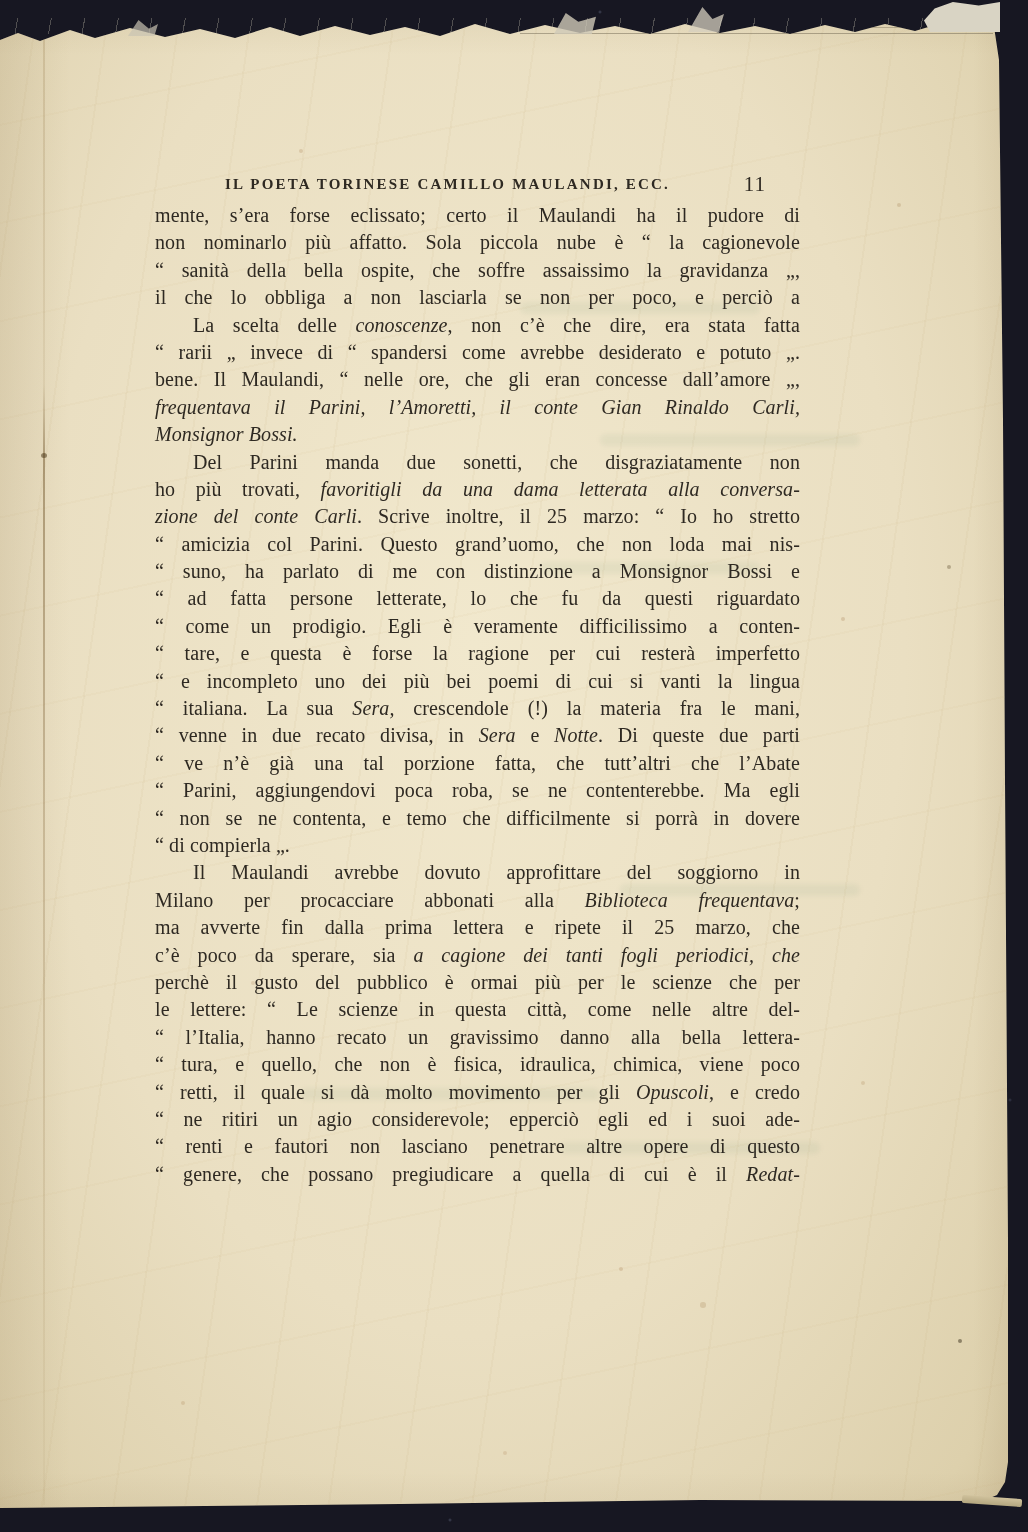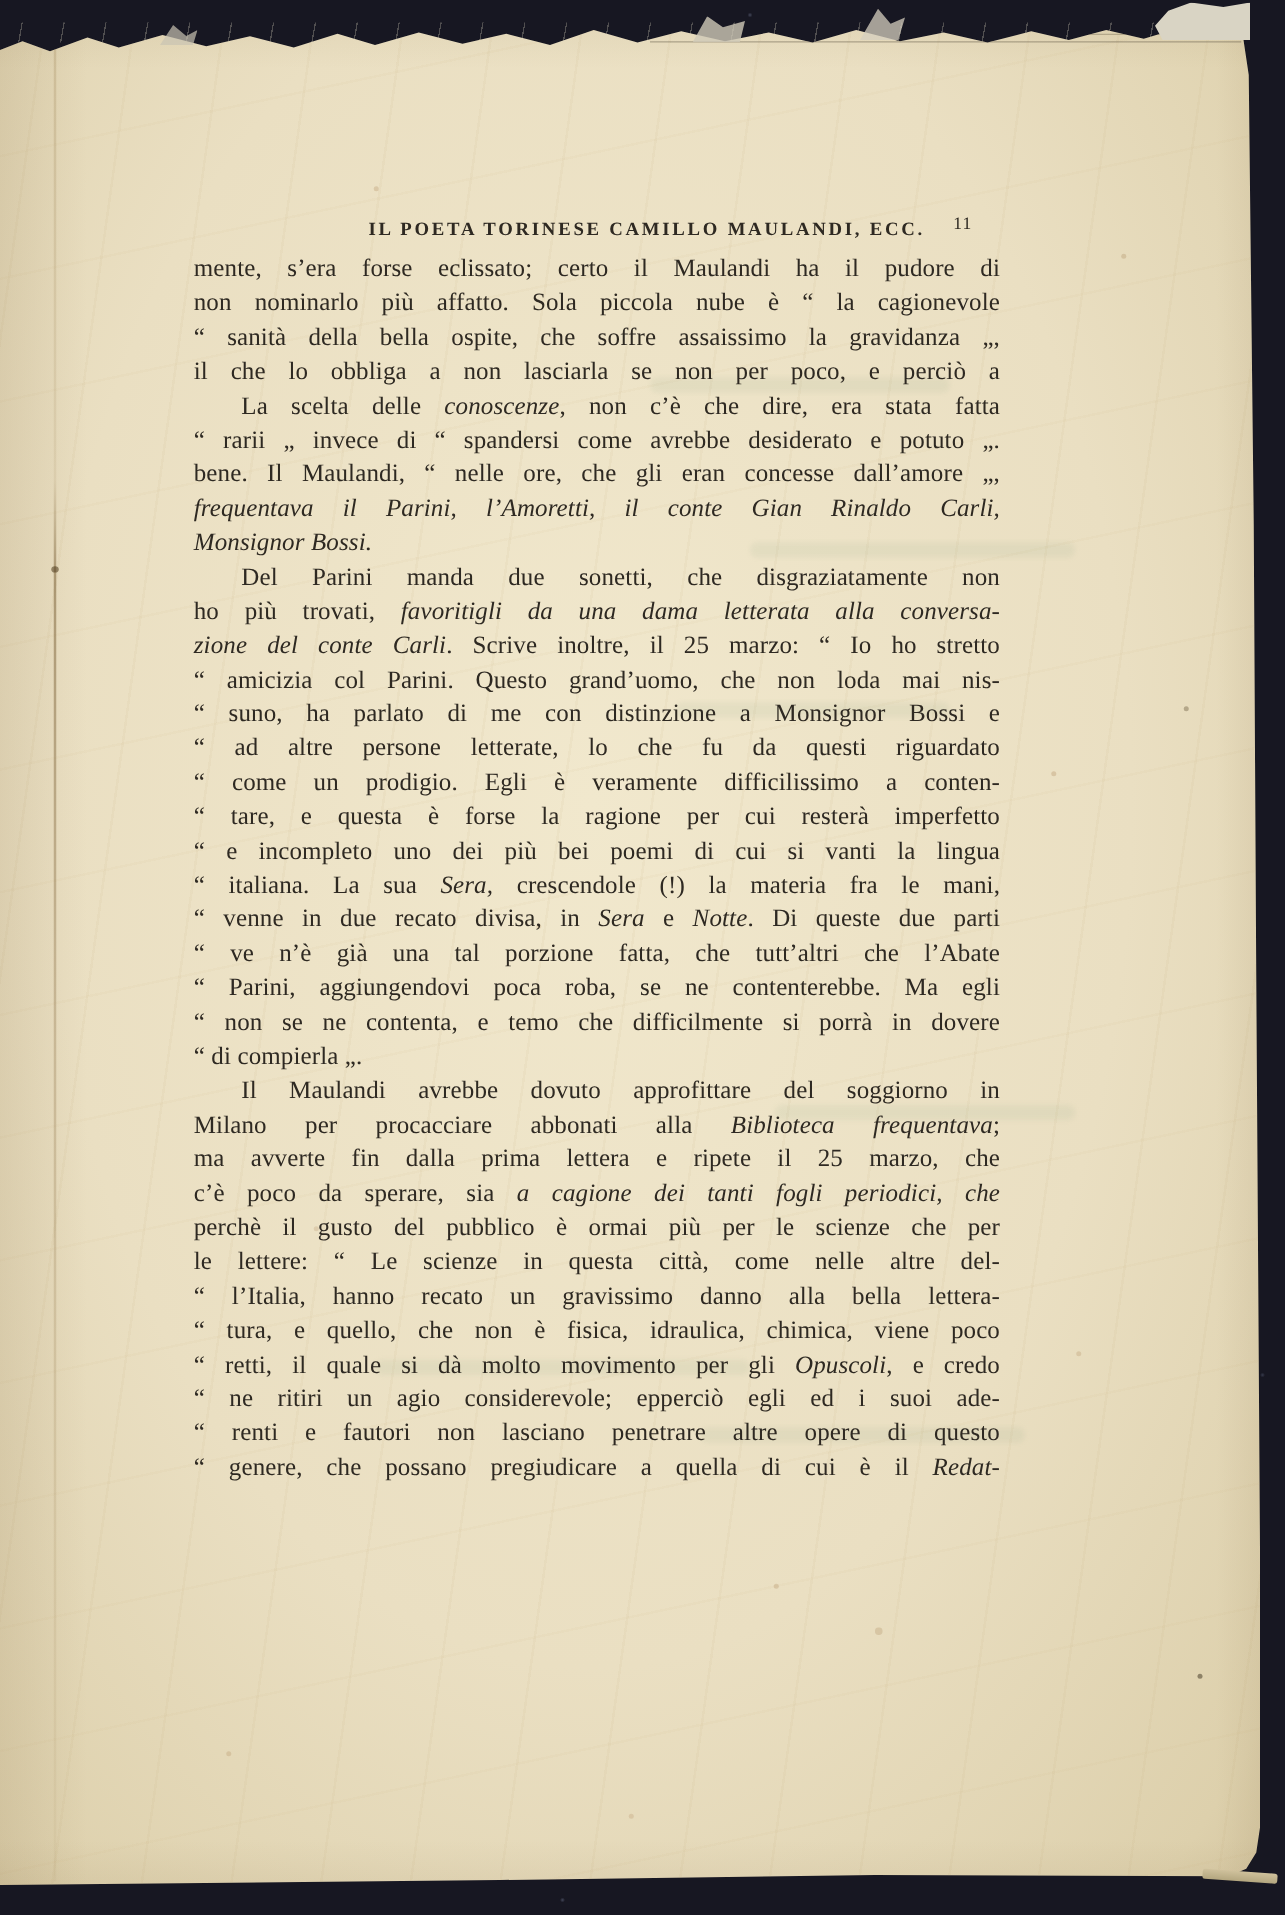--- a/index.html
+++ b/index.html
@@ -84,26 +84,26 @@
       clip-path:polygon(0 100%,35% 0,70% 55%,100% 25%,88% 100%);}
   .fiber-strip{position:absolute;left:0;top:18px;width:995px;height:16px;opacity:.35;pointer-events:none;
       background:repeating-linear-gradient(100deg, transparent 0 17px, rgba(205,200,180,.9) 17px 18px, transparent 18px 33px);}
   .stack-edge{position:absolute;left:962px;top:1497px;width:60px;height:8px;
       background:linear-gradient(to bottom,#cfc19c,#b3a67f);transform:rotate(4deg);
       border-radius:2px;pointer-events:none;}
   
   .content{position:absolute;left:155px;top:0;width:645px;color:#2e2922;}
   .header-row{position:absolute;left:0;top:172px;width:100%;height:26px;}
   .title{
-    display:block;text-align:right;
+    display:block;text-align:center;
     font-size:15px;font-weight:700;letter-spacing:2.2px;
     padding-right:60px; 
     white-space:nowrap;margin-top:4px;
   }
-  .pagenum{position:absolute;right:22px;top:0;font-size:14px;letter-spacing:1px;}
+  .pagenum{position:absolute;right:34px;top:0;font-size:21px;letter-spacing:1px;}
   .body{position:absolute;left:0;top:202px;width:645px;}
   .line{
     height:27.4px;line-height:27.4px;font-size:20px;
     text-align:justify;text-align-last:justify;text-justify:inter-word;
     white-space:normal;letter-spacing:.1px;
   }
   .line.indent{padding-left:38px;}
   .line.short{text-align-last:left;}
   .line i{font-style:italic;}
 </style>
@@ -137,21 +137,21 @@
           <div class="line indent"><span>La scelta delle </span><i>conoscenze</i><span>, non c’è che dire, era stata fatta</span></div>
           <div class="line"><span>“ rarii „ invece di “ spandersi come avrebbe desiderato e potuto „.</span></div>
           <div class="line"><span>bene. Il Maulandi, “ nelle ore, che gli eran concesse dall’amore „,</span></div>
           <div class="line"><i>frequentava il Parini, l’Amoretti, il conte Gian Rinaldo Carli,</i></div>
           <div class="line short"><i>Monsignor Bossi.</i></div>
           <div class="line indent"><span>Del Parini manda due sonetti, che disgraziatamente non</span></div>
           <div class="line"><span>ho più trovati, </span><i>favoritigli da una dama letterata alla conversa-</i></div>
           <div class="line"><i>zione del conte Carli</i><span>. Scrive inoltre, il 25 marzo: “ Io ho stretto</span></div>
           <div class="line"><span>“ amicizia col Parini. Questo grand’uomo, che non loda mai nis-</span></div>
           <div class="line"><span>“ suno, ha parlato di me con distinzione a Monsignor Bossi e</span></div>
-          <div class="line"><span>“ ad altre persone letterate, lo che fu da questi riguardato</span></div>
+          <div class="line"><span>“ ad fatta persone letterate, lo che fu da questi riguardato</span></div>
           <div class="line"><span>“ come un prodigio. Egli è veramente difficilissimo a conten-</span></div>
           <div class="line"><span>“ tare, e questa è forse la ragione per cui resterà imperfetto</span></div>
           <div class="line"><span>“ e incompleto uno dei più bei poemi di cui si vanti la lingua</span></div>
           <div class="line"><span>“ italiana. La sua </span><i>Sera,</i><span> crescendole (!) la materia fra le mani,</span></div>
           <div class="line"><span>“ venne in due recato divisa, in </span><i>Sera</i><span> e </span><i>Notte</i><span>. Di queste due parti</span></div>
           <div class="line"><span>“ ve n’è già una tal porzione fatta, che tutt’altri che l’Abate</span></div>
           <div class="line"><span>“ Parini, aggiungendovi poca roba, se ne contenterebbe. Ma egli</span></div>
           <div class="line"><span>“ non se ne contenta, e temo che difficilmente si porrà in dovere</span></div>
           <div class="line short"><span>“ di compierla „.</span></div>
           <div class="line indent"><span>Il Maulandi avrebbe dovuto approfittare del soggiorno in</span></div>

